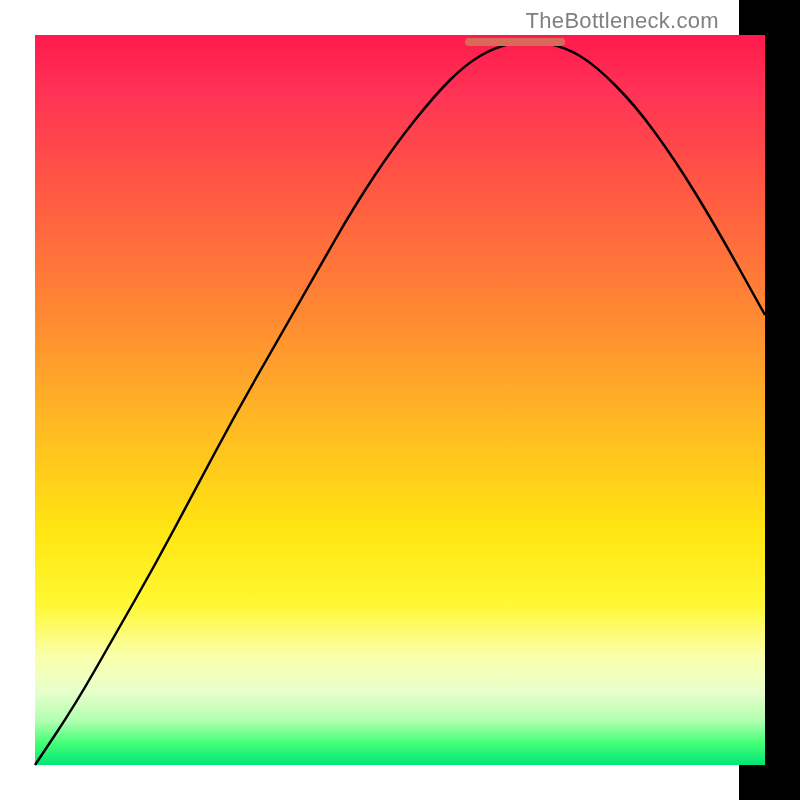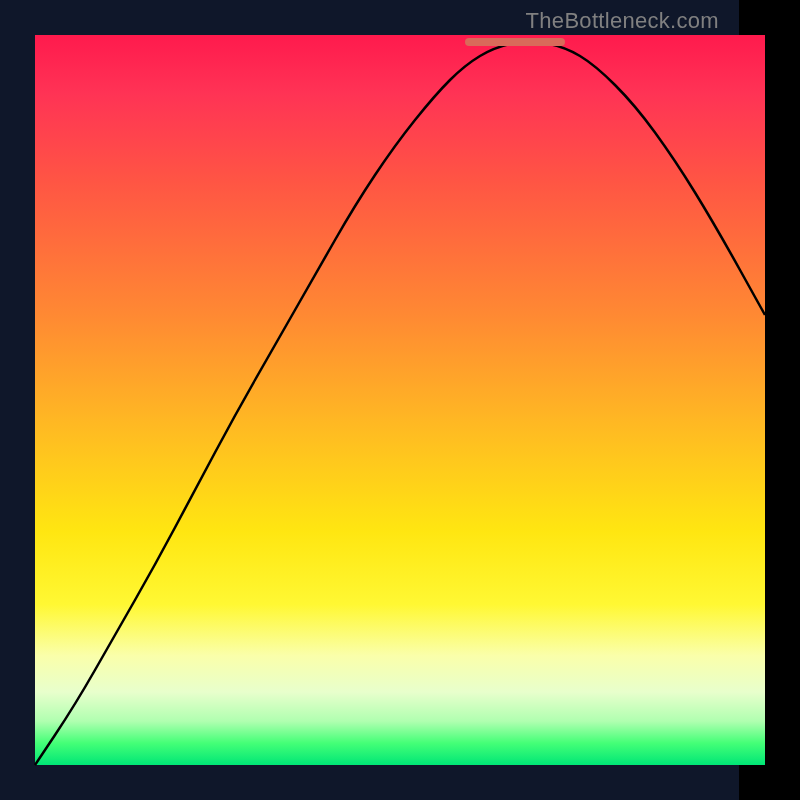--- a/index.html
+++ b/index.html
@@ -1,21 +1,21 @@
 <!DOCTYPE html>
 <html><head>
 <meta charset="utf-8">
 <style>
   * { margin: 0; padding: 0; box-sizing: border-box; }
   html, body { width: 800px; height: 800px; overflow: hidden; background: #000; }
   .chart-container {
     position: relative;
     width: 739px;
     height: 800px;
-    background: #0f172a;
+    background: #ffffff;
   }
   .plot-area {
     position: absolute;
     left: 35px;
     top: 35px;
     width: 730px;
     height: 730px;
     background: linear-gradient(to bottom,
       #ff1a4d 0%,
       #ff3355 8%,

